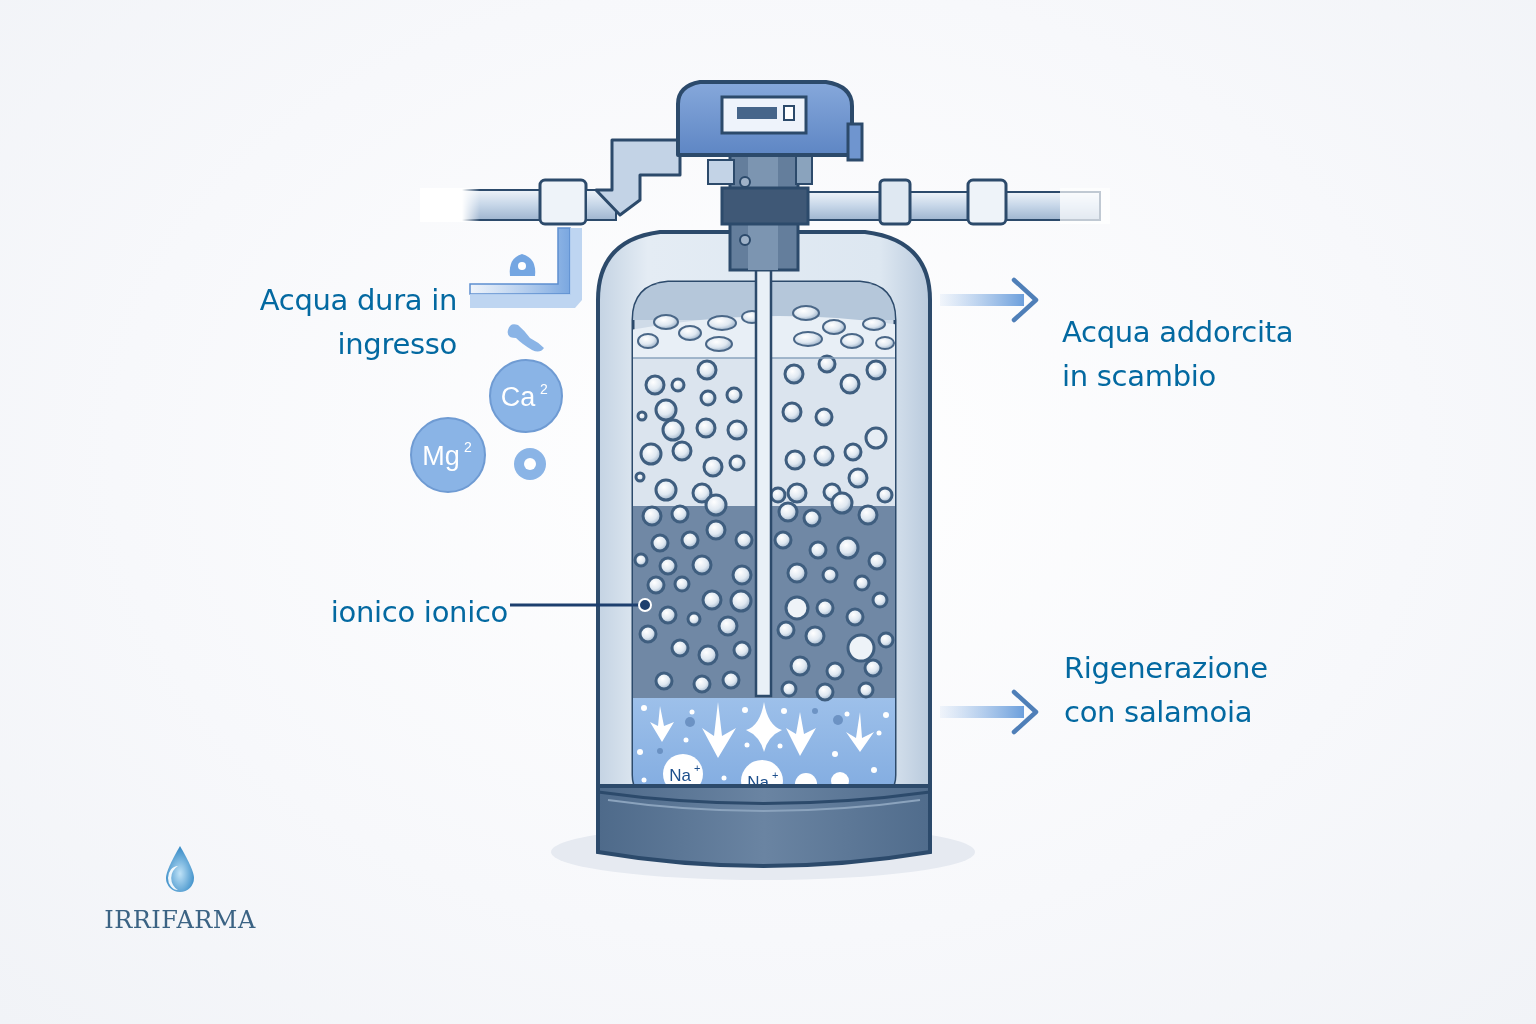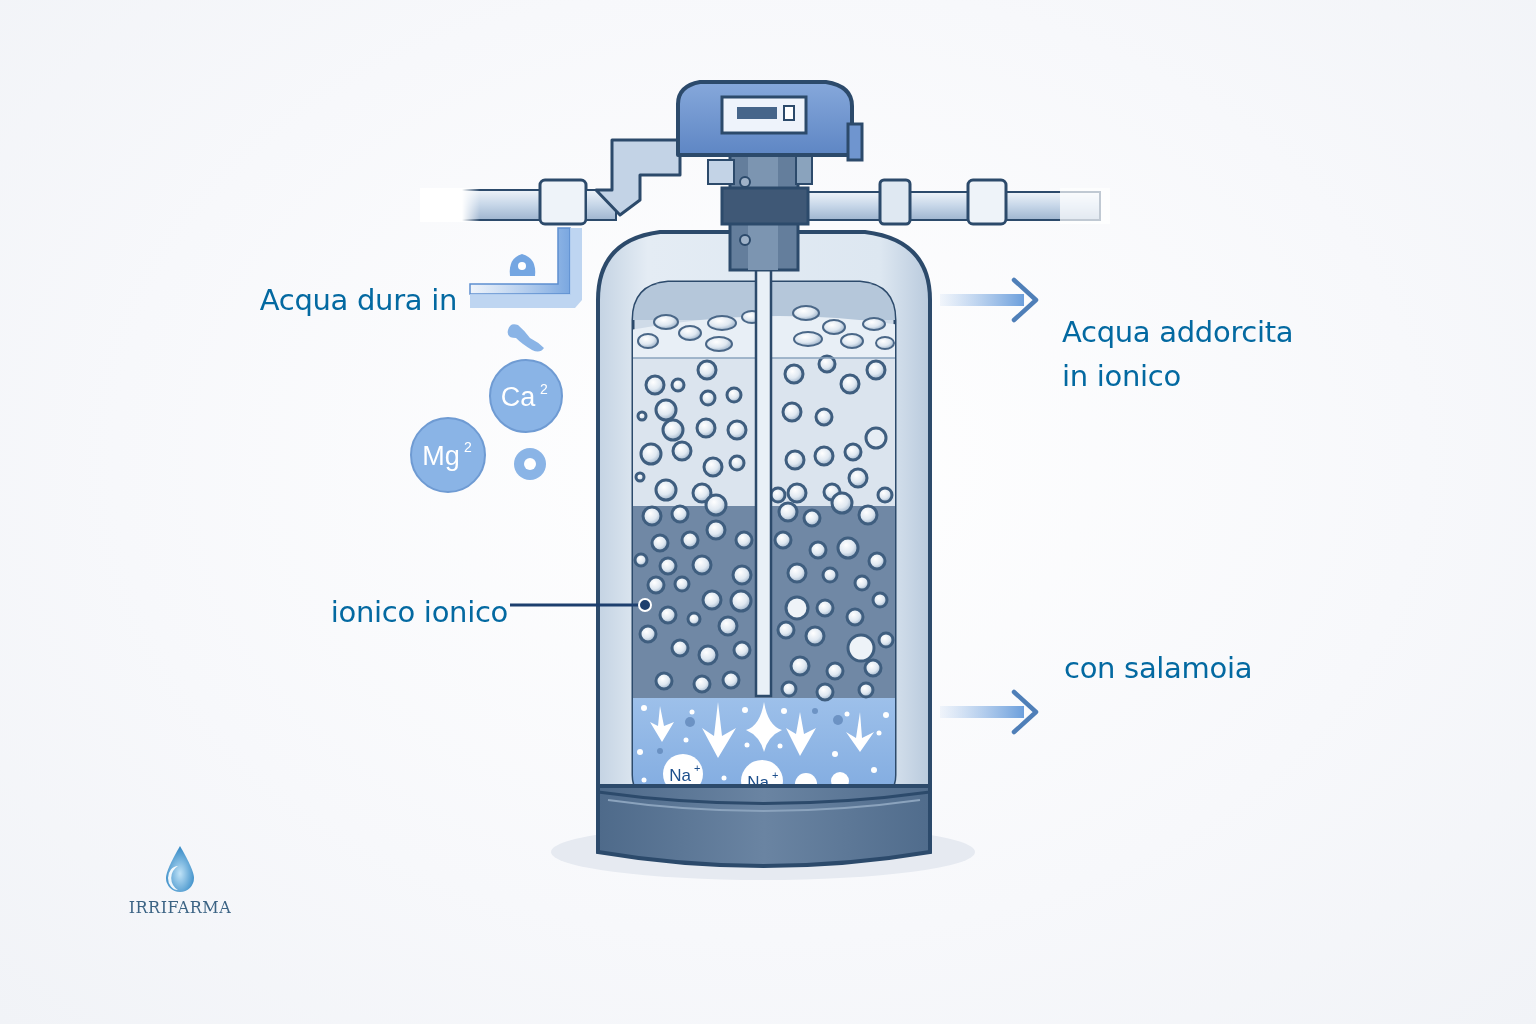--- a/index.html
+++ b/index.html
@@ -10,21 +10,21 @@
   }
   .label {
     position:absolute; color:#0369a1; font-size:29px; line-height:44px; letter-spacing:-0.3px;
   }
   .label.right-align { text-align:right; }
   .label span { display:block; white-space:nowrap; }
   #diagram { position:absolute; left:0; top:0; width:1536px; height:1024px; }
   .logo { position:absolute; left:100px; top:845px; width:160px; text-align:center; }
   .logo-text {
     font-family: "DejaVu Serif", "Liberation Serif", serif;
-    color:#3b6384; font-size:16px; letter-spacing:0.5px; margin-top:2px; display:block;
+    color:#3b6384; font-size:24px; letter-spacing:0.5px; margin-top:10px; display:block;
   }
   .ion-text { font-family:"Liberation Sans", sans-serif; }
 </style>
 </head>
 <body>
 
 <svg id="diagram" viewBox="0 0 1536 1024" xmlns="http://www.w3.org/2000/svg">
   <defs>
     <linearGradient id="pipeGrad" x1="0" y1="0" x2="0" y2="1">
       <stop offset="0" stop-color="#eef3f9"></stop>
@@ -327,30 +327,32 @@
   </g>
 
   <g>
     <path d="M180,846 Q194,870 194,878 A14,14 0 1 1 166,878 Q166,870 180,846 Z" fill="url(#dropGrad)"></path>
     <path d="M178,866 A10,12 0 0 0 178,890 A14,14 0 0 1 178,866 Z" fill="#ffffff" opacity="0.9"></path>
   </g>
 </svg>
 
 <div class="label right-align" style="left:200px; top:278px; width:257px;">
   <span>Acqua dura in</span>
+  <span>ingresso</span>
 </div>
 
 <div class="label" style="left:1062px; top:279px;margin-top:31px;">
   <span>Acqua addorcita</span>
-  <span>in ionico</span>
+  <span>in scambio</span>
 </div>
 
 <div class="label right-align" style="left:200px; top:582px; width:308px;">
   <span style="margin-top:8px;">ionico ionico</span>
 </div>
 
 <div class="label" style="left:1064px; top:646px;">
+  <span>Rigenerazione</span>
   <span>con salamoia</span>
 </div>
 
 <div class="logo" style="top:896px;">
   <span class="logo-text">IRRIFARMA</span>
 </div>
 
 </body></html>

